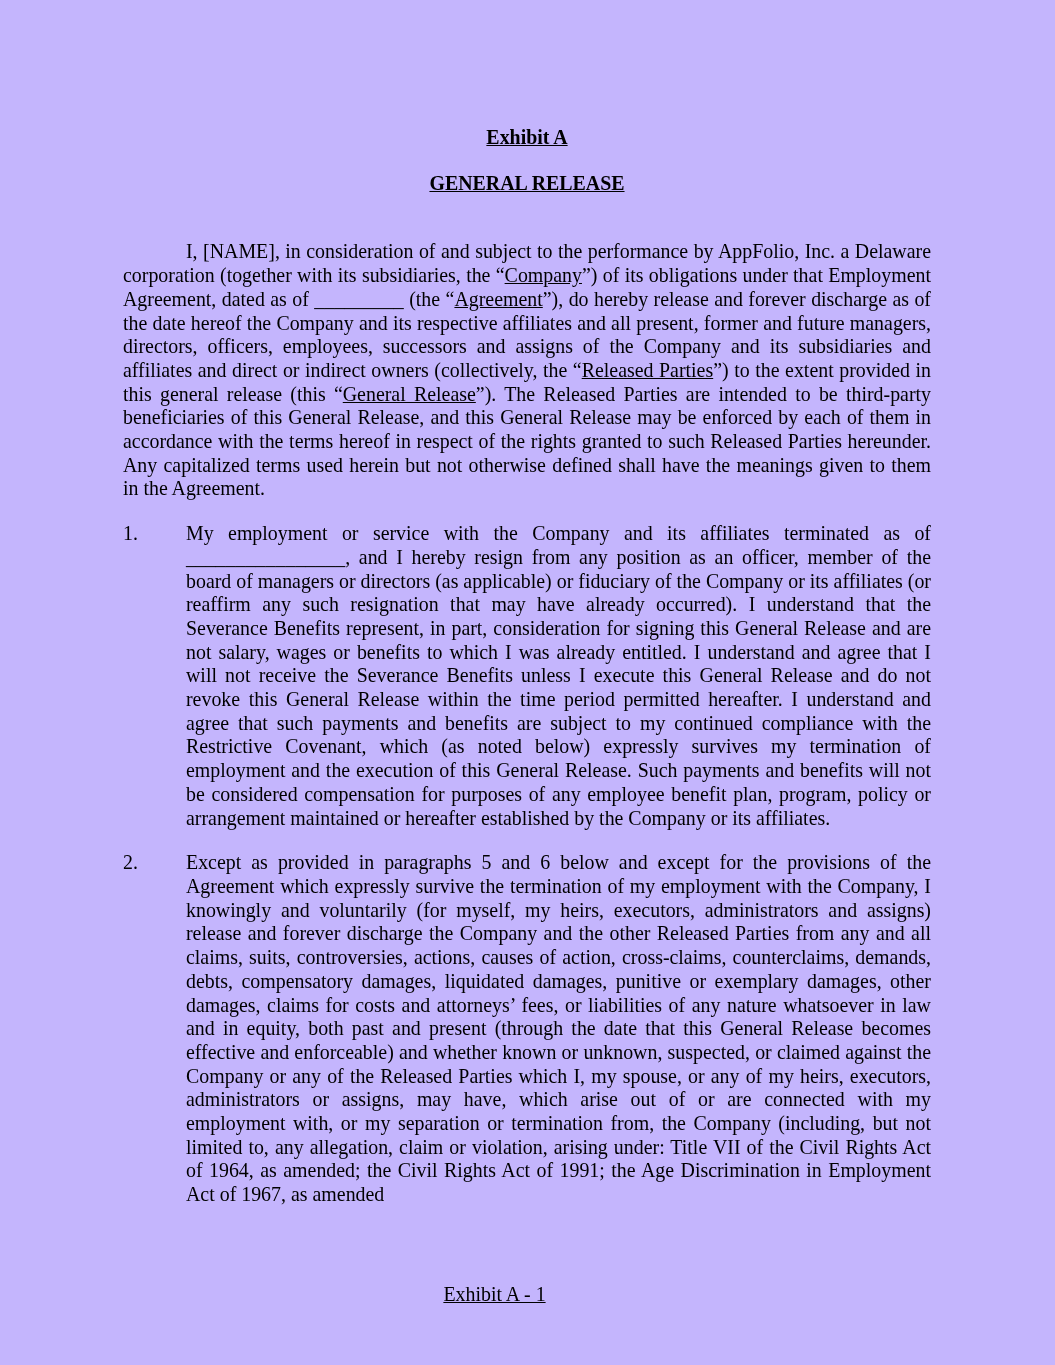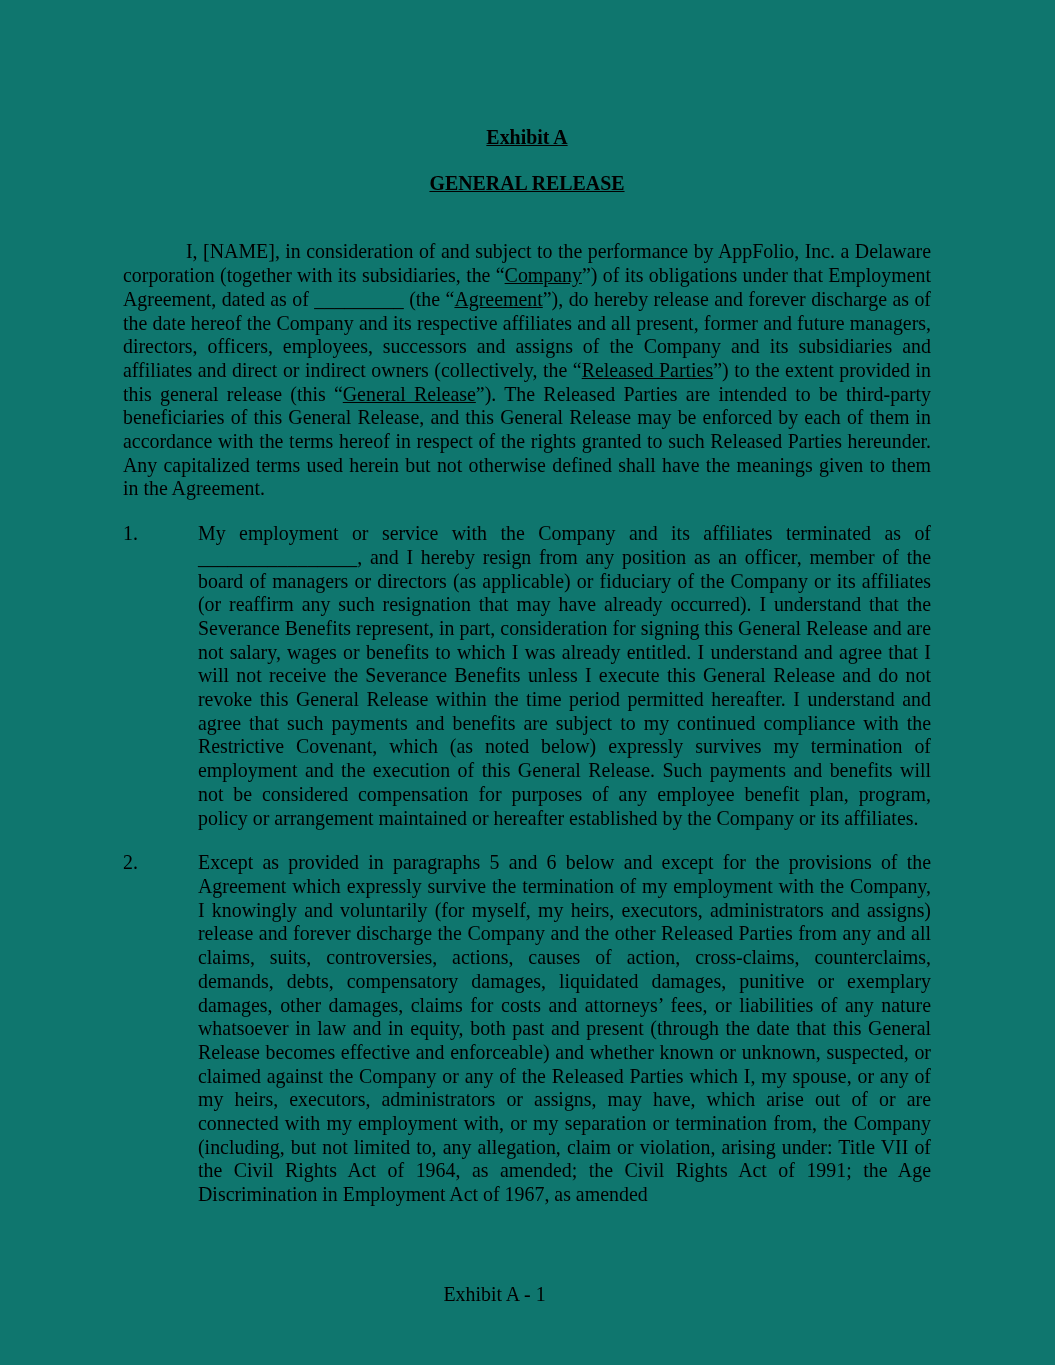--- a/index.html
+++ b/index.html
@@ -4,21 +4,21 @@
 <style>
   html, body {
     margin: 0;
     padding: 0;
     background: #ffffff;
   }
   .page {
     position: relative;
     width: 1055px;
     height: 1365px;
-    background: #0f766e;
+    background: #c4b5fd;
     color: #000000;
     font-family: "Liberation Serif", "DejaVu Serif", serif;
     font-size: 19.9px;
     line-height: 23.7px;
     overflow: hidden;
   }
   .content {
     position: absolute;
     left: 123px;
     top: 126px;
@@ -45,33 +45,33 @@
     margin: 0 0 21px 0;
     padding-left: 63px;
   }
   .list-item .num {
     position: absolute;
     left: 0;
     top: 0;
   }
   .list-item .body {
     text-align: justify;
-    margin-left: 12px;
   }
   .u {
     text-decoration: underline;
   }
   .footer {
     position: absolute;
     left: 0;
     width: 989px;
     top: 1283px;
     text-align: center;
     font-size: 19.9px;
     line-height: 23.7px;
+    text-decoration: underline;
   }
 </style>
 </head>
 <body>
 
 <div class="page">
   <div class="content">
 
     <div class="doc-title">Exhibit A</div>
 

